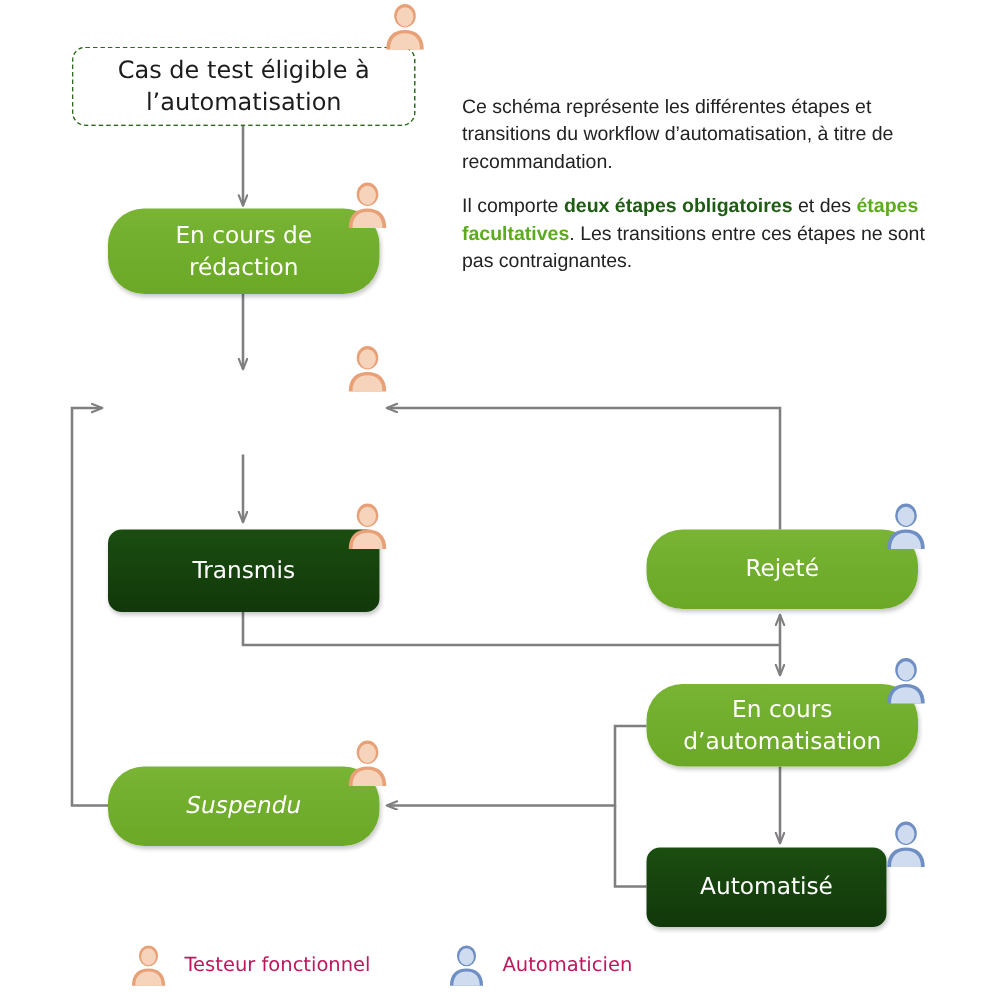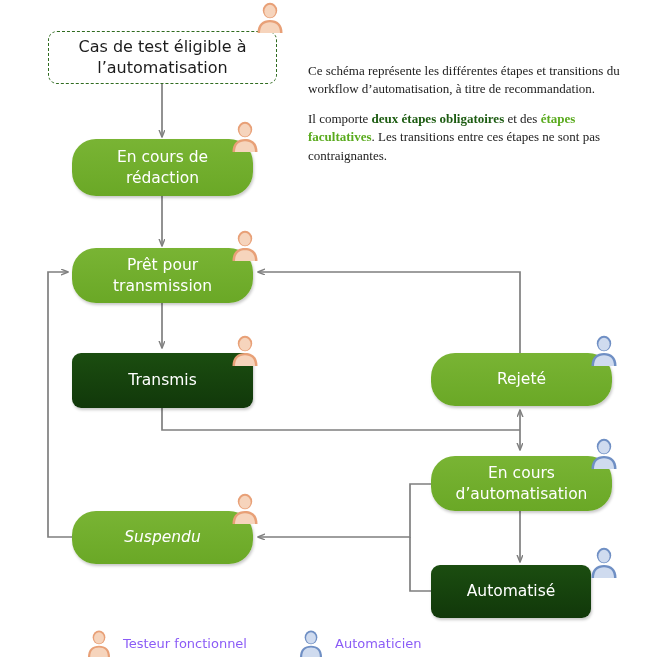--- a/index.html
+++ b/index.html
@@ -59,37 +59,37 @@
     position: absolute;
     width: 34px;
     height: 34px;
     z-index: 6;
   }
   .descr {
     position: absolute;
     color: #222222;
     font-size: 13px;
     line-height: 1.42;
-    font-family: Liberation Serif, serif;
+    font-family: Liberation Sans, sans-serif;
   }
   .descr .b-dark {
     font-weight: bold;
     color: #1d5c12;
   }
   .descr .b-light {
     font-weight: bold;
     color: #5aab1e;
   }
   .descr p { margin: 0 0 11px 0; }
   .legend {
     position: absolute;
     display: flex;
     align-items: center;
     font-size: 13px;
-    color: #8b5cf6;
+    color: #be185d;
   }
   .legend .avatar-inline {
     position: relative;
     width: 30px;
     height: 30px;
     margin-right: 9px;
     flex: none;
   }
 </style>
 </head>
@@ -146,23 +146,20 @@
   </div>
   <div class="avatar" style="left:228px; top:119px;">
     <svg viewBox="0 0 34 34" width="34" height="34">
       <ellipse cx="17" cy="10.5" rx="7.2" ry="7.8" fill="#e8a077"></ellipse>
       <ellipse cx="17" cy="11.2" rx="5.6" ry="6.4" fill="#f6d4bc"></ellipse>
       <path d="M4.5,33 C4.5,24 9.5,20 17,20 C24.5,20 29.5,24 29.5,33 Z" fill="#e8a077"></path>
       <path d="M7,33 C7,25.5 11,22.2 17,22.2 C23,22.2 27,25.5 27,33 Z" fill="#f6d4bc"></path>
     </svg>
   </div>
 
-  <div class="node optional" style="left:72px; top:248px; width:181px; height:55px;">
-    <span>Prêt pour transmission</span>
-  </div>
   <div class="avatar" style="left:228px; top:228px;">
     <svg viewBox="0 0 34 34" width="34" height="34">
       <ellipse cx="17" cy="10.5" rx="7.2" ry="7.8" fill="#e8a077"></ellipse>
       <ellipse cx="17" cy="11.2" rx="5.6" ry="6.4" fill="#f6d4bc"></ellipse>
       <path d="M4.5,33 C4.5,24 9.5,20 17,20 C24.5,20 29.5,24 29.5,33 Z" fill="#e8a077"></path>
       <path d="M7,33 C7,25.5 11,22.2 17,22.2 C23,22.2 27,25.5 27,33 Z" fill="#f6d4bc"></path>
     </svg>
   </div>
 
   <div class="node mandatory" style="left:72px; top:353px; width:181px; height:55px;">

